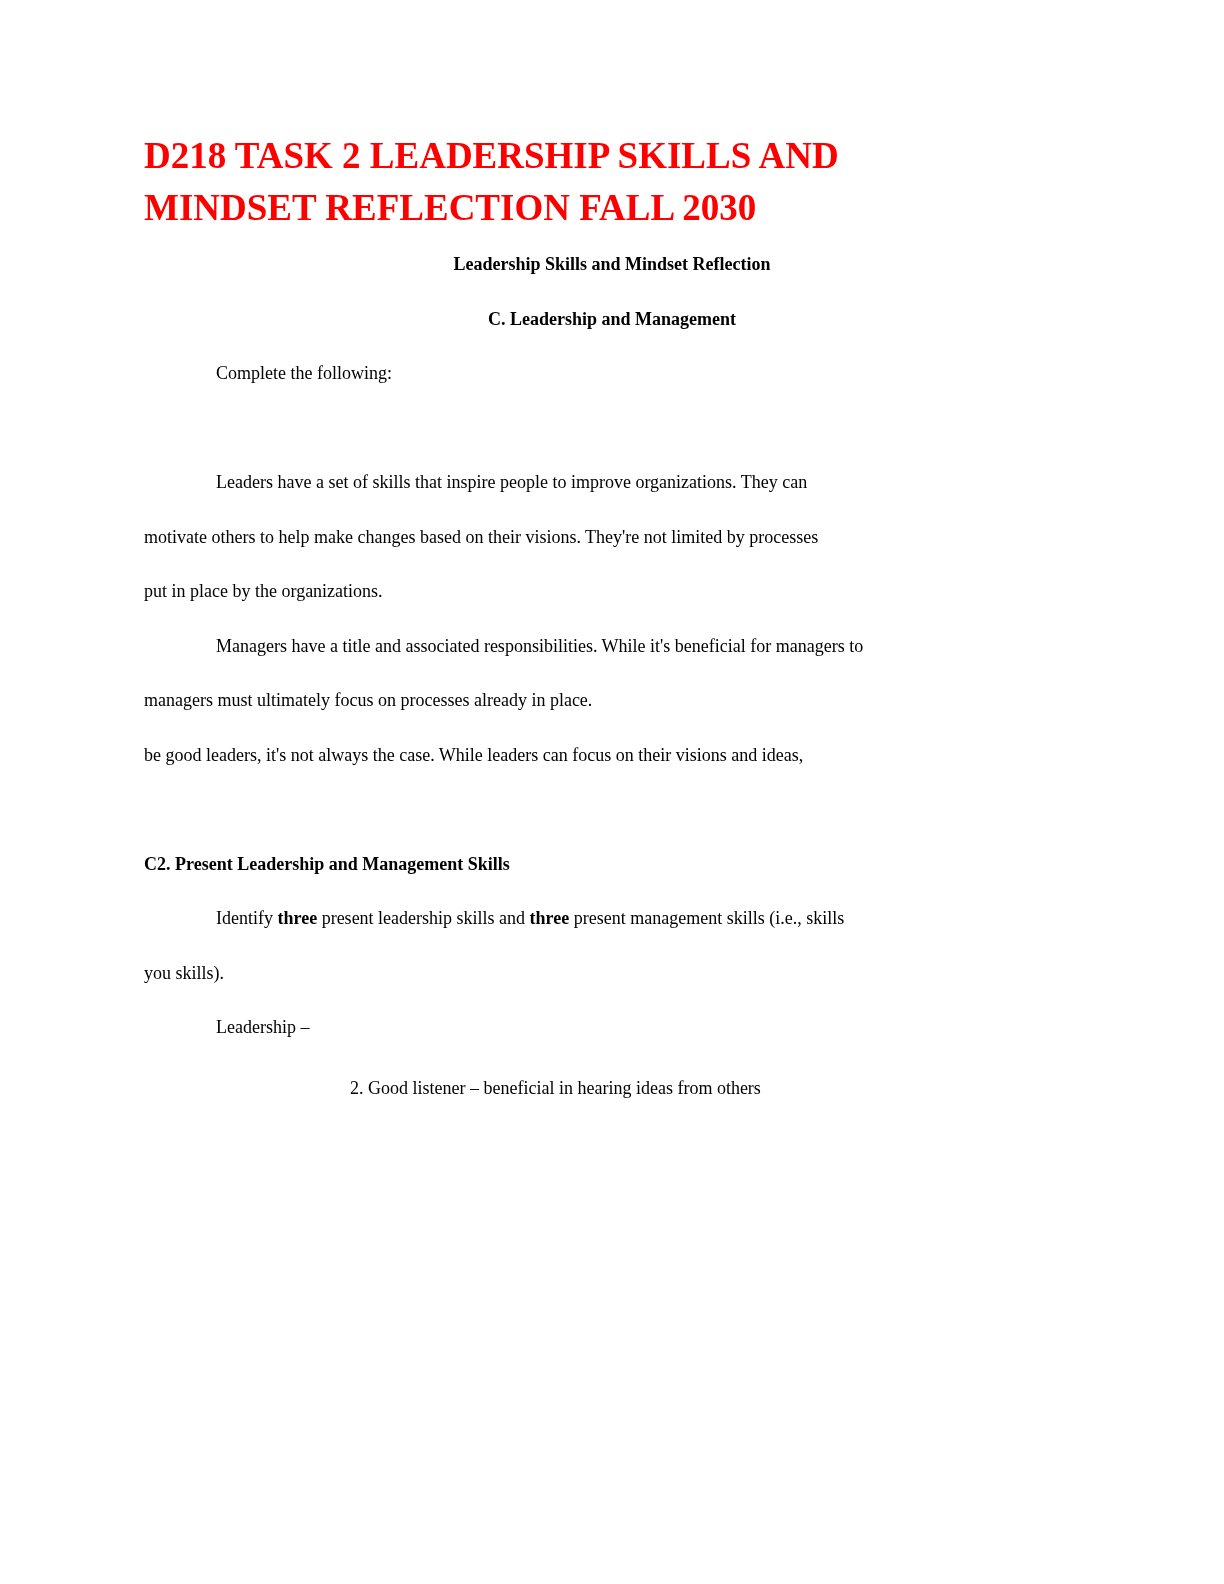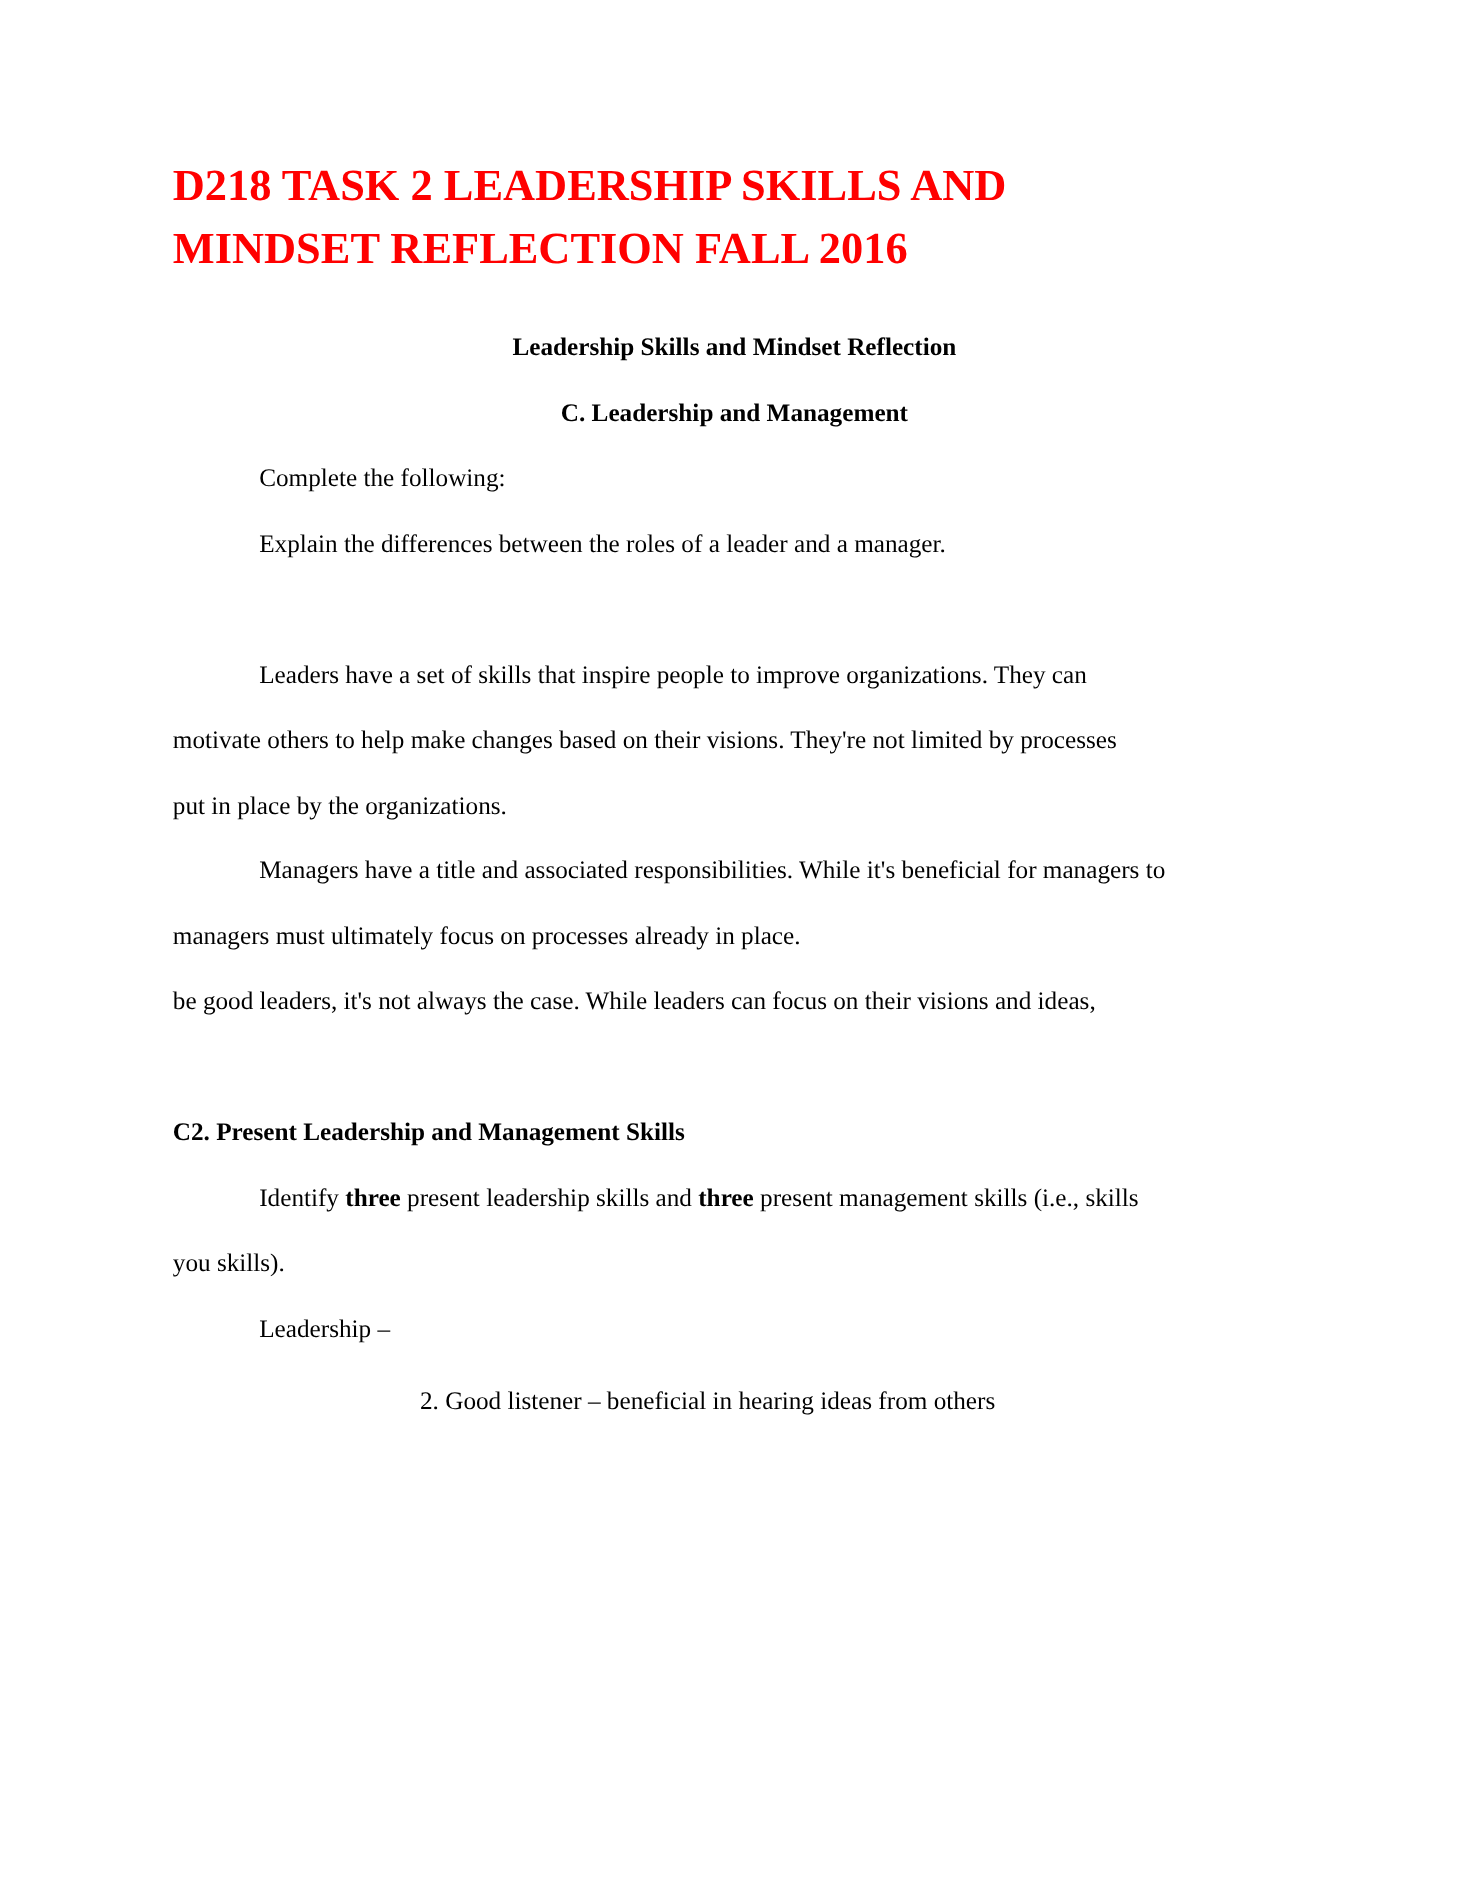--- a/index.html
+++ b/index.html
@@ -23,52 +23,51 @@
     width: 960px;
     font-size: 37px;
     font-weight: bold;
     line-height: 52px;
     color: #ff0000; 
     white-space: nowrap;
   }
   .flow {
     position: absolute;
     left: 144px;
-    top: 262px;
+    top: 237px;
     width: 936px;
-    font-size: 21px;
+    font-size: 18px;
     line-height: 54.5px;
   }
   .ln { white-space: nowrap; }
   .center { text-align: center; white-space: normal; }
   .bold { font-weight: bold; }
   .indent { text-indent: 72px; }
   .spacer { height: 54.5px; }
   .num-list { margin-top: 6px; padding-left: 206px; }
 </style>
 </head>
 <body>
 
 <div class="page">
 
   <div class="title-block">
     <div class="ln">D218 TASK 2 LEADERSHIP SKILLS AND</div>
-    <div class="ln">MINDSET REFLECTION FALL 2016</div>
+    <div class="ln">MINDSET REFLECTION FALL 2030</div>
   </div>
 
   <div class="flow">
 
     <div class="ln center bold">Leadership Skills and Mindset Reflection</div>
 
     <div class="ln center bold">C. Leadership and Management</div>
 
     <div class="ln indent">Complete the following:</div>
 
 
-    <div class="ln indent">Explain the differences between the roles of a leader and a manager.</div>
 
     <div class="spacer"></div>
 
     <div class="ln indent">Leaders have a set of skills that inspire people to improve organizations. They can</div>
     <div class="ln">motivate others to help make changes based on their visions. They're not limited by processes</div>
     <div class="ln">put in place by the organizations.</div>
 
     <div class="ln indent">Managers have a title and associated responsibilities. While it's beneficial for managers to</div>
     <div class="ln">managers must ultimately focus on processes already in place.</div>
     <div class="ln">be good leaders, it's not always the case. While leaders can focus on their visions and ideas,</div>

